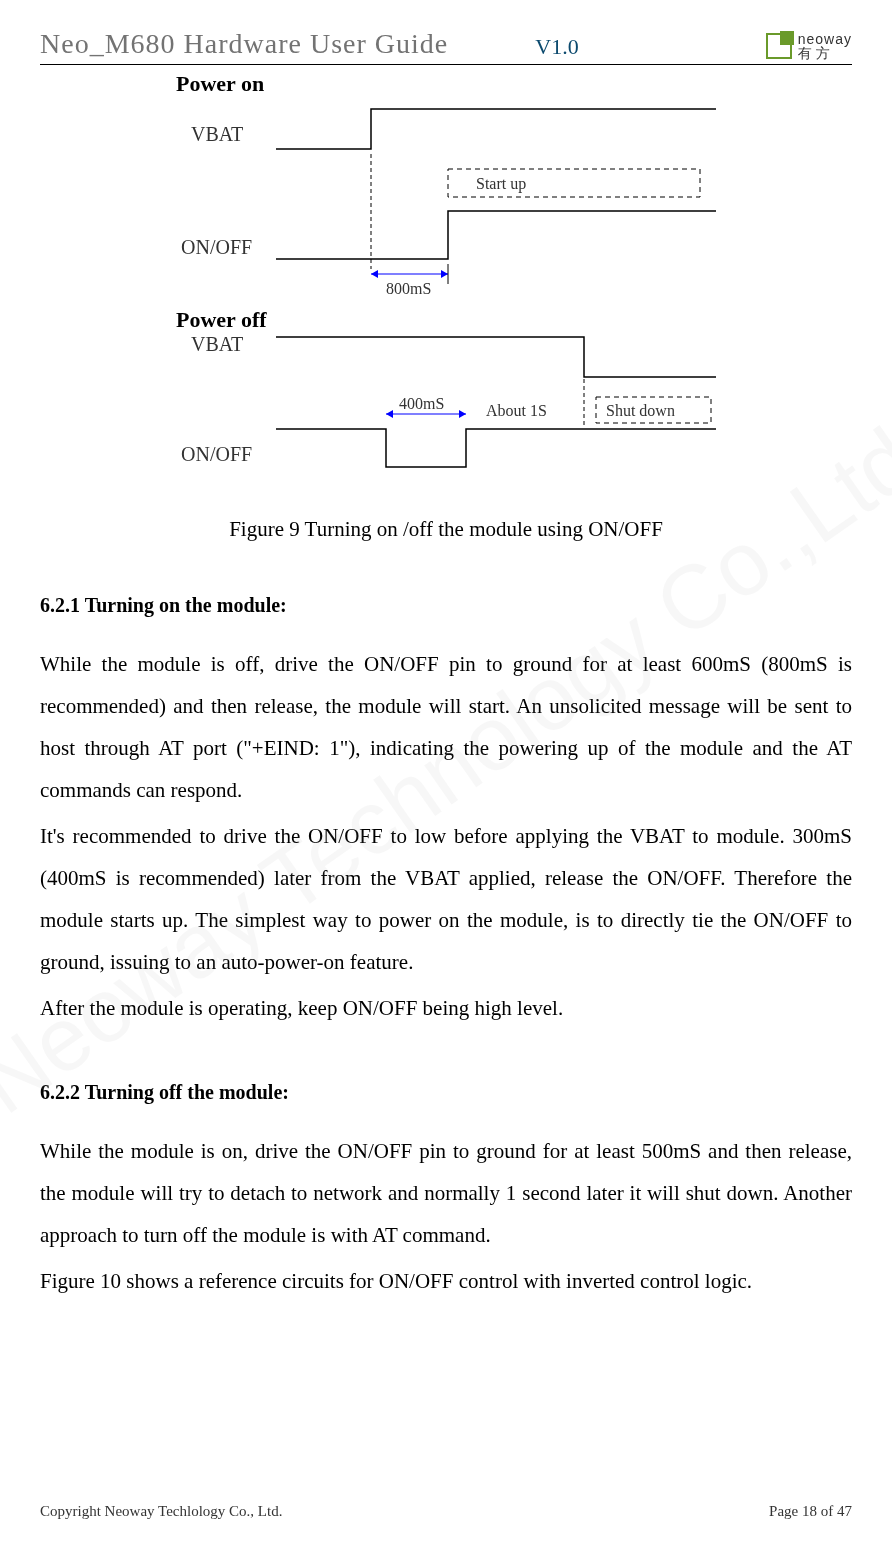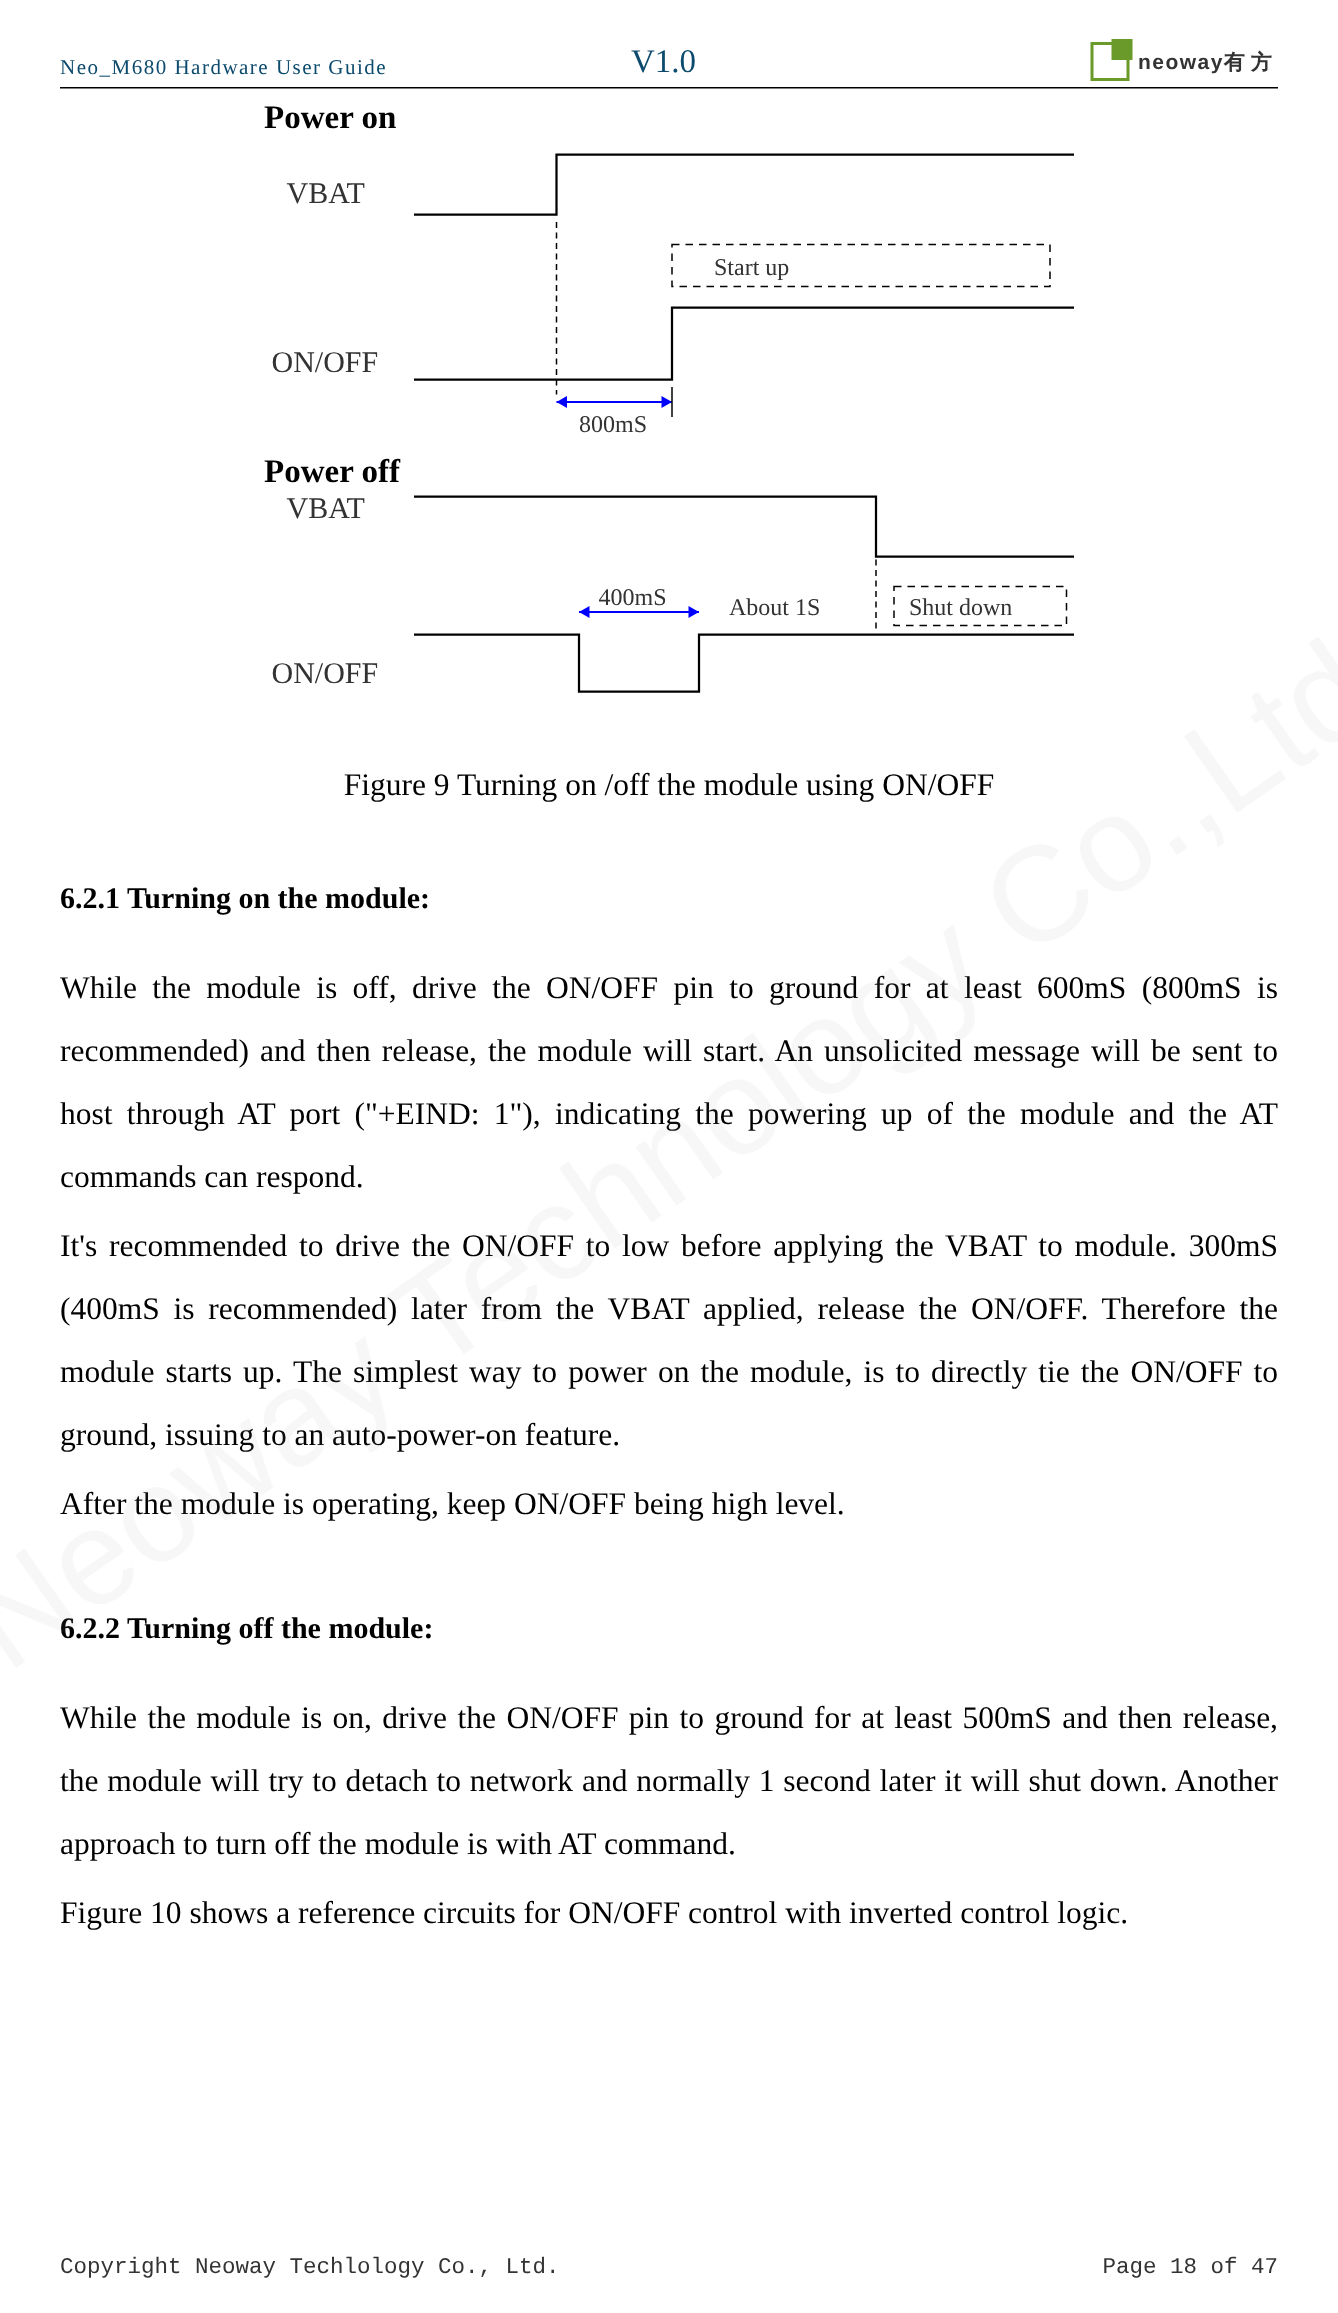--- a/index.html
+++ b/index.html
@@ -28,22 +28,22 @@
       align-items: flex-end;
       justify-content: space-between;
       padding-top: 28px;
       padding-bottom: 4px;
       border-bottom: 1.5px solid #000;
       position: relative;
       z-index: 1;
     }
     .header-left {
       font-family: "STSong", "SimSun", serif;
-      font-size: 14px;
-      color: #0c4a6e;
+      font-size: 28px;
+      color: #737373;
       letter-spacing: 1px;
     }
     .header-mid {
       font-family: "STSong", "SimSun", serif;
       font-size: 22px;
       color: #0c4a6e;
       margin-left: -100px;
     }
     .logo-wrap {
       display: flex;
@@ -58,23 +58,22 @@
     }
     .logo-sq::after {
       content: '';
       position: absolute;
       right: -4px; top: -4px;
       width: 14px; height: 14px;
       background: #6a9a2a;
     }
     .logo-text {
       display: flex;
-      flex-direction: row;
+      flex-direction: column;
       line-height: 1;
-      font-weight: bold;
     }
     .logo-en {
       font-family: Arial, sans-serif;
       font-size: 14px;
       color: #333;
       letter-spacing: 1px;
     }
     .logo-cn {
       font-family: "SimHei", sans-serif;
       font-size: 14px;
@@ -106,21 +105,21 @@
       text-align: justify;
       margin-bottom: 4px;
     }
     .footer {
       position: absolute;
       bottom: 22px;
       left: 40px;
       right: 40px;
       display: flex;
       justify-content: space-between;
-      font-family: Liberation Mono, monospace;
+      font-family: Liberation Serif, serif;
       font-size: 15px;
       color: #333;
     }
     .diagram-label {
       font-family: "STFangsong", "FangSong", "STSong", serif;
       fill: #333;
       font-size: 20px;
     }
     .diagram-label-bold {
       font-family: "Times New Roman", serif;

